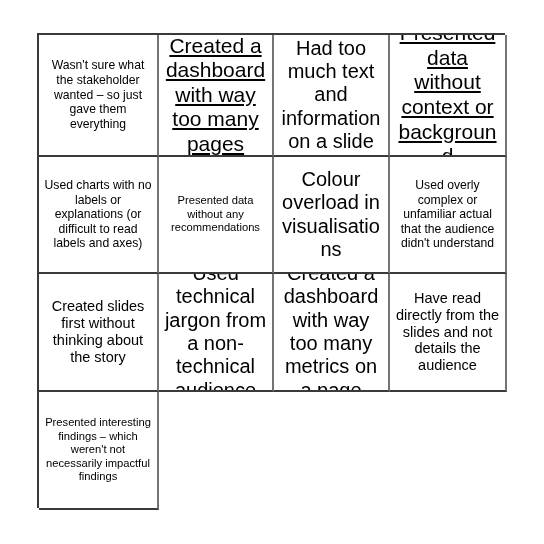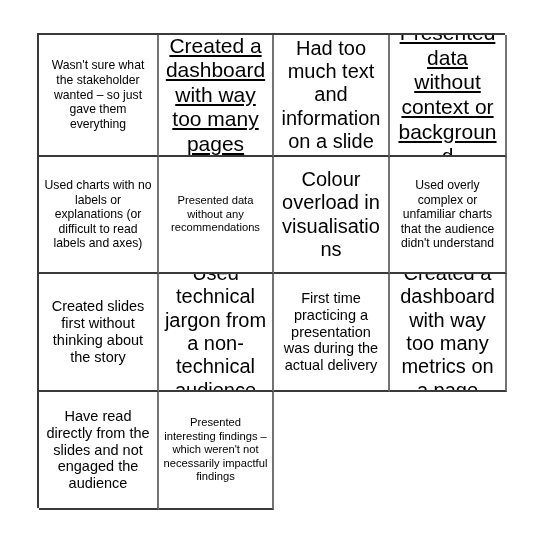--- a/index.html
+++ b/index.html
@@ -78,33 +78,30 @@
     <div class="bingo-cell">
       <span class="cell-text fs-sm">Used charts with no labels or explanations (or difficult to read labels and axes)</span>
     </div>
     <div class="bingo-cell">
       <span class="cell-text fs-xs">Presented data without any recommendations</span>
     </div>
     <div class="bingo-cell">
       <span class="cell-text fs-lg">Colour overload in visualisations</span>
     </div>
     <div class="bingo-cell">
-      <span class="cell-text fs-sm">Used overly complex or unfamiliar charts that the audience didn't understand</span>
+      <span class="cell-text fs-sm">Used overly complex or unfamiliar actual that the audience didn't understand</span>
     </div>
     <div class="bingo-cell">
       <span class="cell-text fs-md">Created slides first without thinking about the story</span>
     </div>
     <div class="bingo-cell">
       <span class="cell-text fs-lg">Used technical jargon from a non-technical audience</span>
     </div>
     <div class="bingo-cell">
-      <span class="cell-text fs-md">First time practicing a presentation was during the actual delivery</span>
-    </div>
-    <div class="bingo-cell">
       <span class="cell-text fs-lg">Created a dashboard with way too many metrics on a page</span>
     </div>
     <div class="bingo-cell">
-      <span class="cell-text fs-md">Have read directly from the slides and not engaged the audience</span>
+      <span class="cell-text fs-md">Have read directly from the slides and not details the audience</span>
     </div>
     <div class="bingo-cell">
       <span class="cell-text fs-xs">Presented interesting findings – which weren't not necessarily impactful findings</span>
     </div>
   </div>
 
 </body></html>

